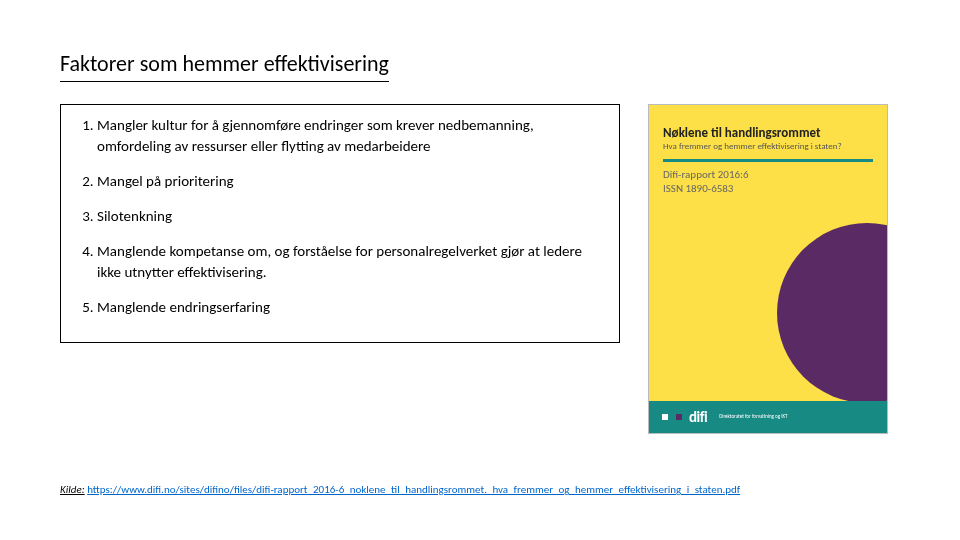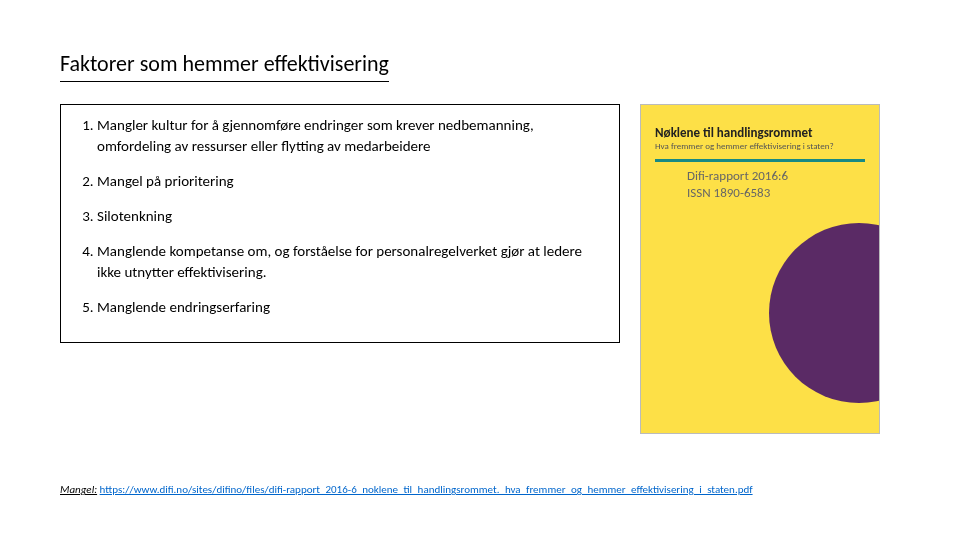--- a/index.html
+++ b/index.html
@@ -18,21 +18,21 @@
   .title {
     font-size: 22px;
     font-weight: 400;
     border-bottom: 1px solid #000;
     padding-bottom: 4px;
     margin-bottom: 22px;
     display: inline-block;
   }
   .columns {
     display: flex;
-    gap: 20px;
+    gap: 28px;
     align-items: stretch;
   }
   .left-col {
     flex: 0 0 560px;
     display: flex;
     flex-direction: column;
   }
   .list-box {
     border: 1px solid #000;
     padding: 10px 14px 10px 14px;
@@ -71,24 +71,23 @@
     font-size: 9px;
     color: #555;
     margin-top: 0;
   }
   .cover-hr-teal {
     border: none;
     border-top: 3px solid #188a84;
     margin: 8px 0 6px 0;
   }
   .cover-meta {
-    font-size: 13px;
+    font-size: 11px;
     color: #666;
     line-height: 1.3;
-    margin-left: 32px;
   }
   .cover-circle {
     position: absolute;
     right: -70px;
     top: 118px;
     width: 180px;
     height: 180px;
     border-radius: 50%;
     background: #5a2a65;
     overflow: hidden;
@@ -164,24 +163,30 @@
 
     <div class="right-col">
       <div class="right-col-clip">
         <div style="padding:20px 14px 0 14px; position:relative; height:100%;">
           <div class="cover-title">Nøklene til handlingsrommet</div>
           <div class="cover-sub">Hva fremmer og hemmer effektivisering i staten?</div>
           <hr class="cover-hr-teal">
           <div class="cover-meta">Difi-rapport 2016:6</div>
           <div class="cover-meta">ISSN 1890-6583</div>
           <div class="cover-circle"></div>
+          <div class="cover-footer">
+            <div class="logo-sq"></div>
+            <div class="logo-sq purple"></div>
+            <span class="logo-text">difi</span>
+            <span class="logo-sub">Direktoratet for forvaltning og IKT</span>
+          </div>
         </div>
       </div>
     </div>
 
   </div>
 
   <div class="source">
-    <span class="kilde-label">Mangel:</span>
+    <span class="kilde-label">Kilde:</span>
     <a href="#">https://www.difi.no/sites/difino/files/difi-rapport_2016-6_noklene_til_handlingsrommet._hva_fremmer_og_hemmer_effektivisering_i_staten.pdf</a>
   </div>
 
 </div>
 
 </body></html>

